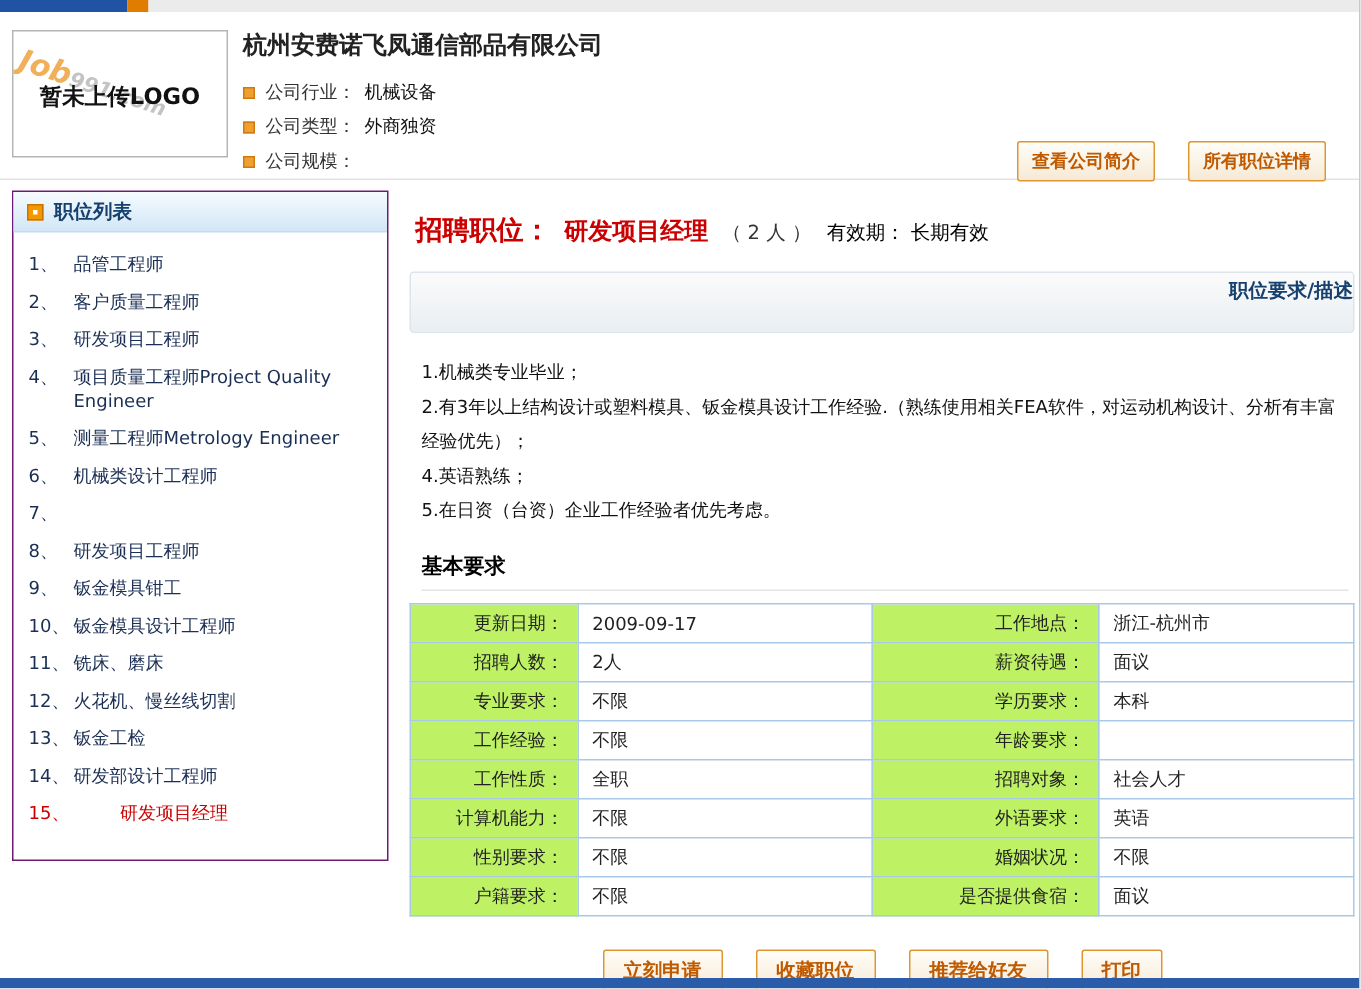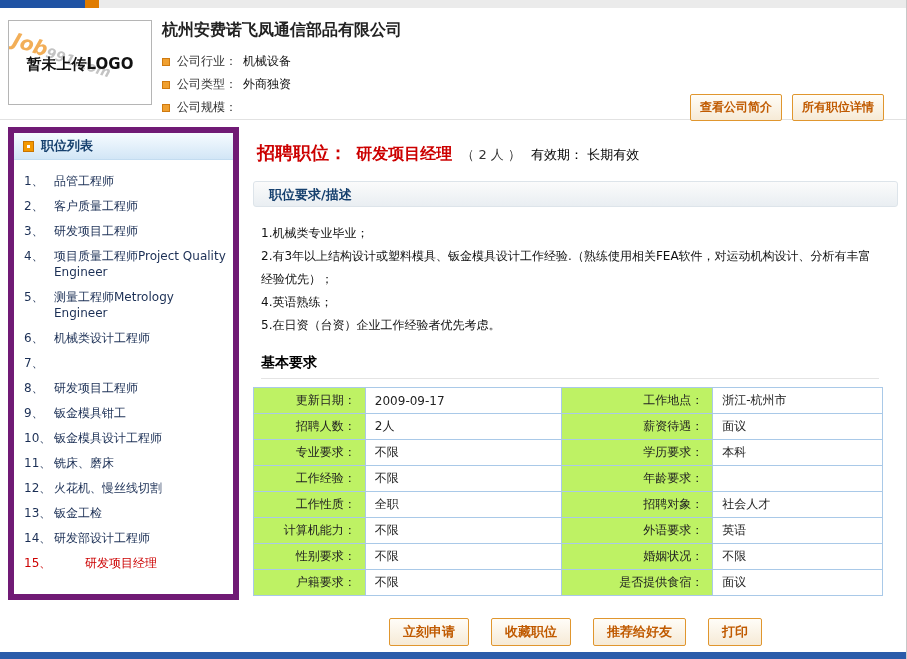--- a/index.html
+++ b/index.html
@@ -18,42 +18,42 @@
   .logo-text { position:absolute; width:100%; text-align:center; top:34px; font-weight:bold; font-size:15px; color:#111; }
   .watermark { position:absolute; left:2px; top:22px; transform:rotate(18deg); font-style:italic; font-weight:bold; white-space:nowrap; opacity:.85; }
   .watermark .wm1 { color:#f0a13c; font-size:20px; }
   .watermark .wm2 { color:#b9b9b9; font-size:14px; }
   .company-block { margin-left:162px; padding-top:6px; }
   .company-name { font-size:16px; font-weight:bold; color:#222; margin:6px 0 9px; }
   .info-row { display:flex; align-items:center; height:23px; font-size:12px; color:#333; }
   .info-bullet { width:8px; height:8px; background:#f0a030; border:1px solid #cf7a10; margin-right:7px; flex:none; }
   .info-label { color:#333; margin-right:6px; }
   .info-value { color:#111; }
-  .header-buttons { position:absolute; right:22px; top:86px; display:flex; gap:10px; }
+  .header-buttons { position:absolute; right:22px; top:86px; display:flex; gap:22px; }
   .btn-orange { border:1px solid #e0962e; color:#c05a00; background:linear-gradient(#fffdf8,#f6ead6); font-size:12px; font-weight:bold; padding:4px 9px; cursor:pointer; border-radius:2px; font-family:inherit; }
 
   
   .content { display:flex; padding:7px 8px 0 8px; }
-  .sidebar { width:231px; flex:none; border:6px solid #701a75; background:#fff; align-self:flex-start; }
+  .sidebar { width:251px; flex:none; border:1px solid #701a75; background:#fff; align-self:flex-start; }
   .sidebar-header { height:27px; background:linear-gradient(#f6fbff,#d2e6f6); border-bottom:1px solid #c3dcf0; display:flex; align-items:center; padding-left:9px; }
   .sq-icon { width:11px; height:11px; background:#f39800; border:1px solid #c97400; position:relative; }
   .sq-icon span { position:absolute; left:3px; top:3px; width:3px; height:3px; background:#fff; display:block; }
   .sidebar-title { font-weight:bold; font-size:13px; color:#16406e; margin-left:7px; }
   .job-list { padding:13px 6px 14px 10px; }
   .job-item { display:flex; font-size:12px; color:#1b2f55; margin-bottom:9px; line-height:16px; cursor:pointer; }
   .job-item .num { width:30px; flex:none; }
   .job-item .lbl { flex:1; }
   .job-item.current { color:#cc0000;gap:31px; }
 
   .main { flex:1; padding-left:14px; }
   .job-head { margin:14px 0 0 4px; font-size:13px; color:#000; }
   .job-head .red-label { color:#cc0000; font-weight:bold; font-size:18px; }
   .job-head .title { color:#cc0000; font-weight:bold; font-size:16px; margin:0 5px; }
   .job-head .count { color:#333; margin-right:6px; }
-  .section-bar { margin-top:16px; height:26px; line-height:26px; background:linear-gradient(#fbfbfb,#e9eef2); border:1px solid #dde4ea; border-radius:3px; font-weight:bold; color:#16406e; font-size:13px; padding-left:15px; }
+  .section-bar { margin-top:16px; height:41px; line-height:26px; background:linear-gradient(#fbfbfb,#e9eef2); border:1px solid #dde4ea; border-radius:3px; font-weight:bold; color:#16406e; font-size:13px; padding-left:15px;text-align:right; }
   .desc { margin:15px 0 0 8px; font-size:12px; color:#111; line-height:23px; width:612px; }
   .req-title-wrap { margin:15px 0 8px 8px; border-bottom:1px solid #e4e4e4; padding-bottom:6px; width:618px; }
   .req-title { font-weight:bold; font-size:14px; color:#000; }
   table.req { border-collapse:collapse; width:630px; margin-top:4px; }
   table.req td { border:1px solid #a9c9e8; height:26px; font-size:12px; padding:0 9px; color:#222; }
   td.lab { text-align:right; background:#bef264; }
   td.c1 { width:112px; } td.c2 { width:196px; } td.c3 { width:152px; } td.c4 { width:170px; }
   .actions { display:flex; justify-content:center; gap:22px; margin-top:22px; }
   .actions .btn-orange { font-size:13px; padding:4px 13px; }
 

